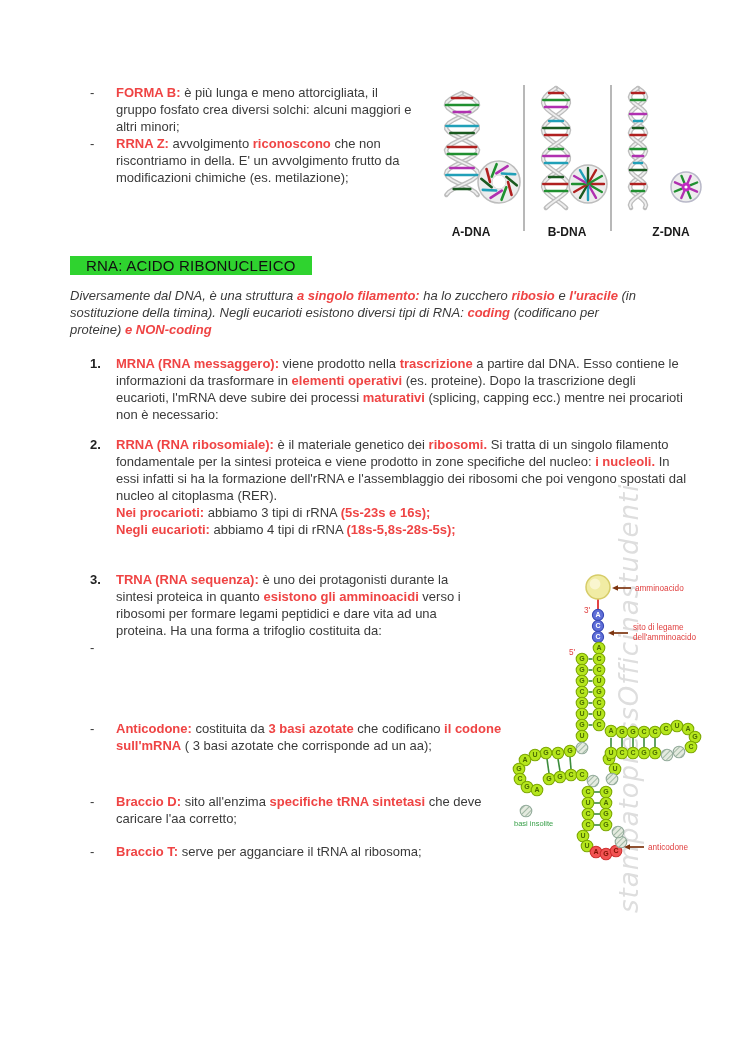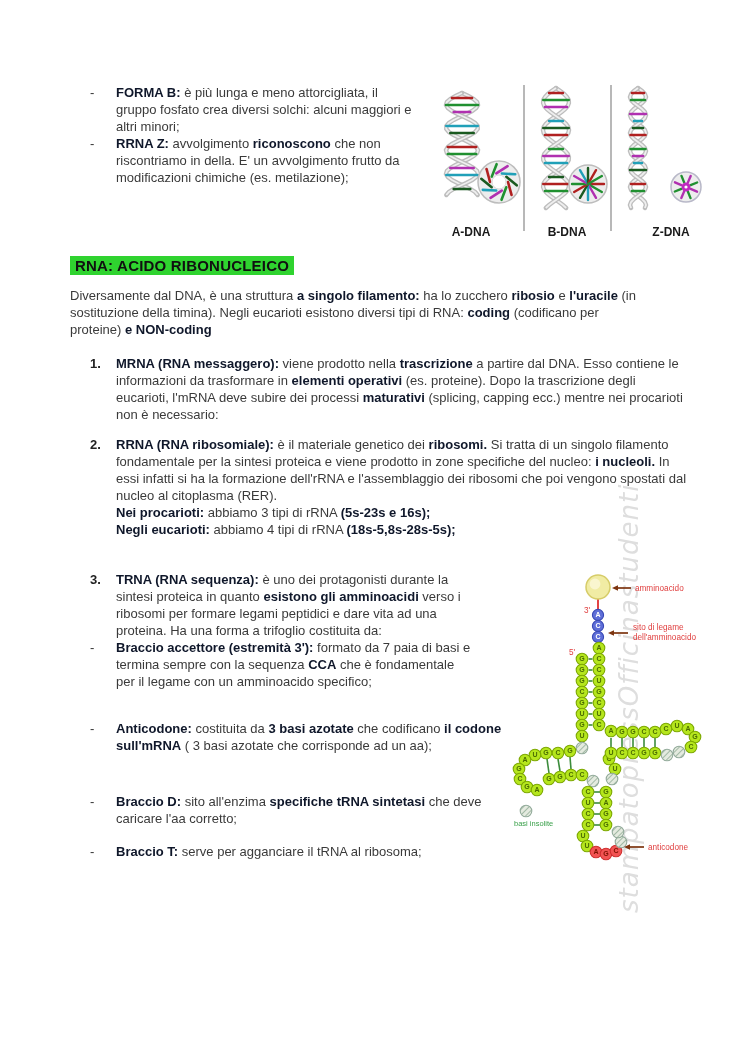--- a/index.html
+++ b/index.html
@@ -3,24 +3,24 @@
 <meta charset="utf-8">
 <style>
   html,body{margin:0;padding:0;background:#fff;}
   .page{position:relative;width:744px;height:1052px;background:#ffffff;overflow:hidden;
         font-family:"Liberation Sans",sans-serif;font-size:13px;line-height:17px;color:#3a3a3a;}
   .block{position:absolute;}
   .li{display:flex;align-items:flex-start;}
   .mk{flex:0 0 26px;color:#333;}
   .num .mk{font-weight:bold;color:#222;}
   .tx{flex:1 1 auto;}
-  .b{font-weight:bold;color:#0f172a;}
+  .b{font-weight:bold;color:#ef4444;}
   .heading{position:absolute;}
-  .hl{font-weight:bold;font-size:15px;line-height:20px;color:#101010;padding:1px 5px;letter-spacing:.2px;}
-  .para{position:absolute;}
+  .hl{font-weight:normal;font-size:15px;line-height:20px;color:#101010;padding:1px 16px;letter-spacing:.2px;}
+  .para{position:absolute;font-style:italic;}
   svg.fig{position:absolute;z-index:2;}
   .watermark{position:absolute;left:446px;top:708px;width:380px;height:30px;text-align:center;
              transform:rotate(-90deg);font-style:italic;font-size:26px;letter-spacing:1px;
              color:#dedede;font-family:"DejaVu Sans",sans-serif;z-index:1;pointer-events:none;white-space:nowrap;}
 </style>
 </head>
 <body>
 
 <div class="page">
 
@@ -145,21 +145,20 @@
     </div>
   </div>
 
   <div class="block" style="left:90px;top:571px;width:400px">
     <div class="li num">
       <span class="mk">3.</span>
       <span class="tx" style="max-width:372px"><span class="b">TRNA (RNA sequenza): </span><span>è uno dei protagonisti durante la sintesi proteica in quanto </span><span class="b">esistono gli amminoacidi</span><span> verso i ribosomi per formare legami peptidici e dare vita ad una proteina. Ha una forma a trifoglio costituita da:</span></span>
     </div>
     <div class="li">
       <span class="mk">-</span>
-      <span class="tx" style="max-width:360px"><span class="b">Braccio accettore (estremità 3'): </span><span>formato da 7 paia di basi e termina sempre con la sequenza </span><span class="b">CCA</span><span> che è fondamentale per il legame con un amminoacido specifico;</span></span>
     </div>
   </div>
 
   <div class="block" style="left:90px;top:720px;width:420px">
     <div class="li">
       <span class="mk">-</span>
       <span class="tx" style="max-width:388px"><span class="b">Anticodone:</span><span> costituita da </span><span class="b">3 basi azotate</span><span> che codificano </span><span class="b">il codone sull'mRNA</span><span> ( 3 basi azotate che corrisponde ad un aa);</span></span>
     </div>
   </div>
 

